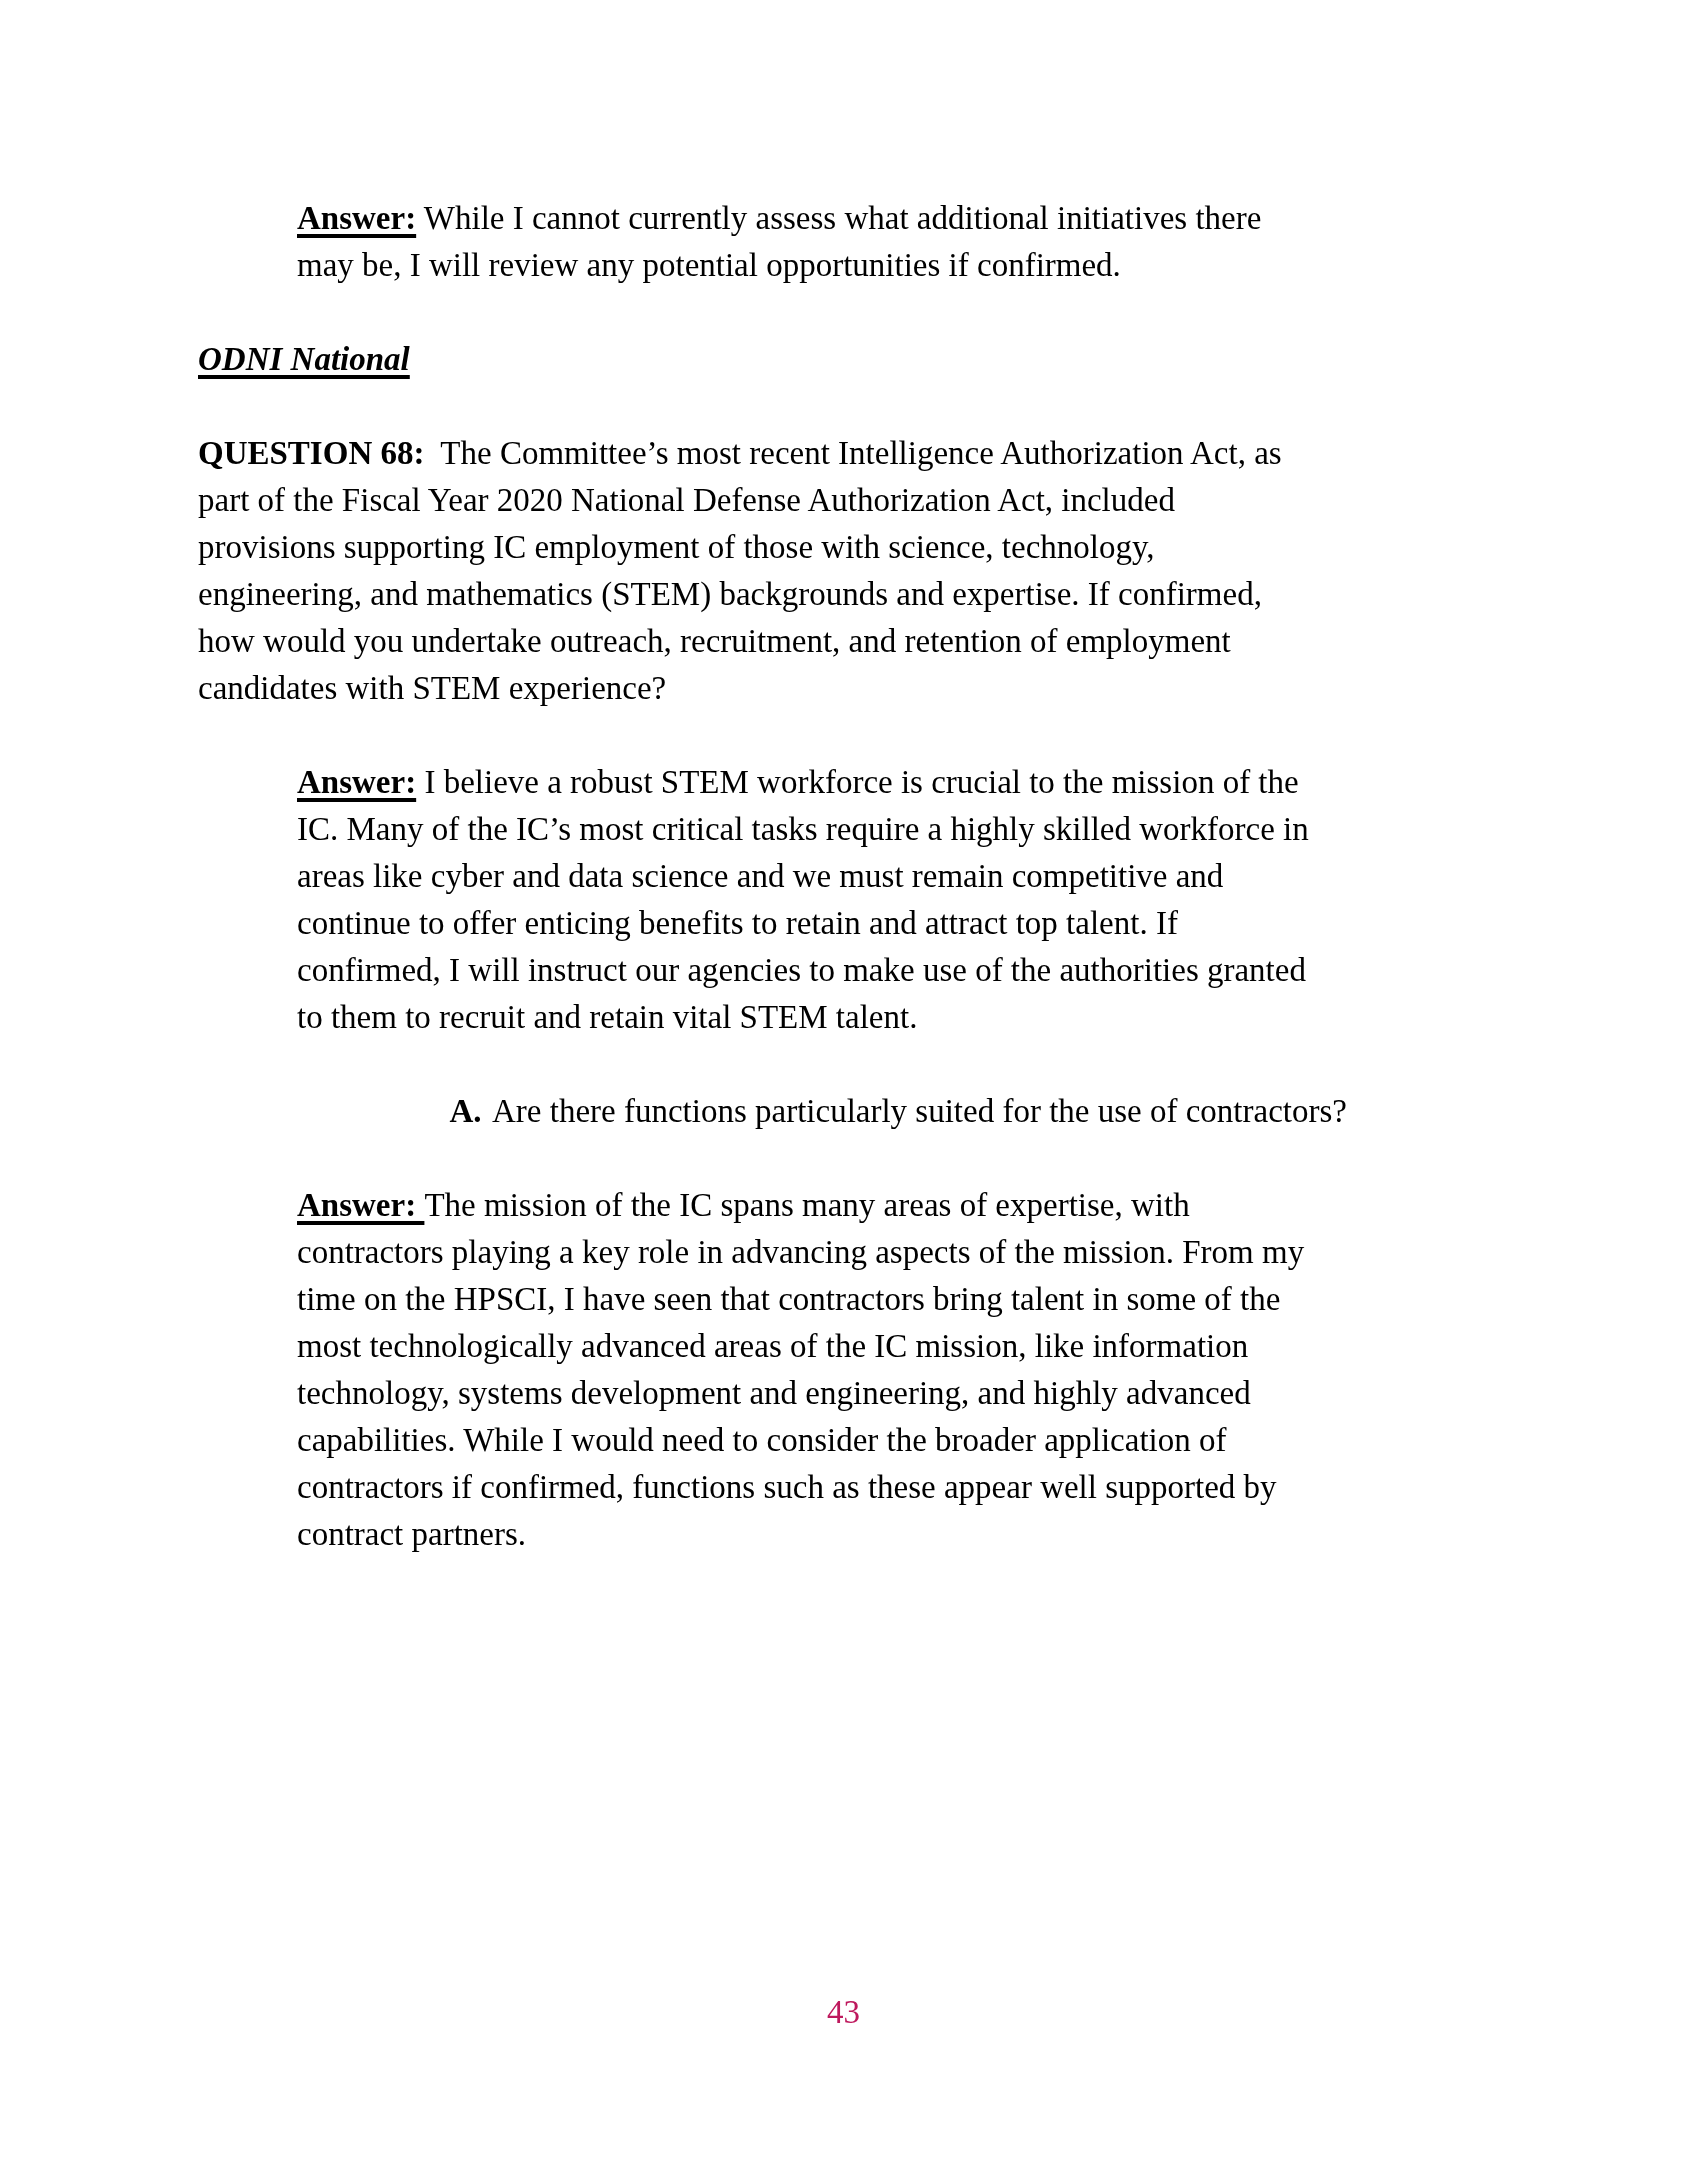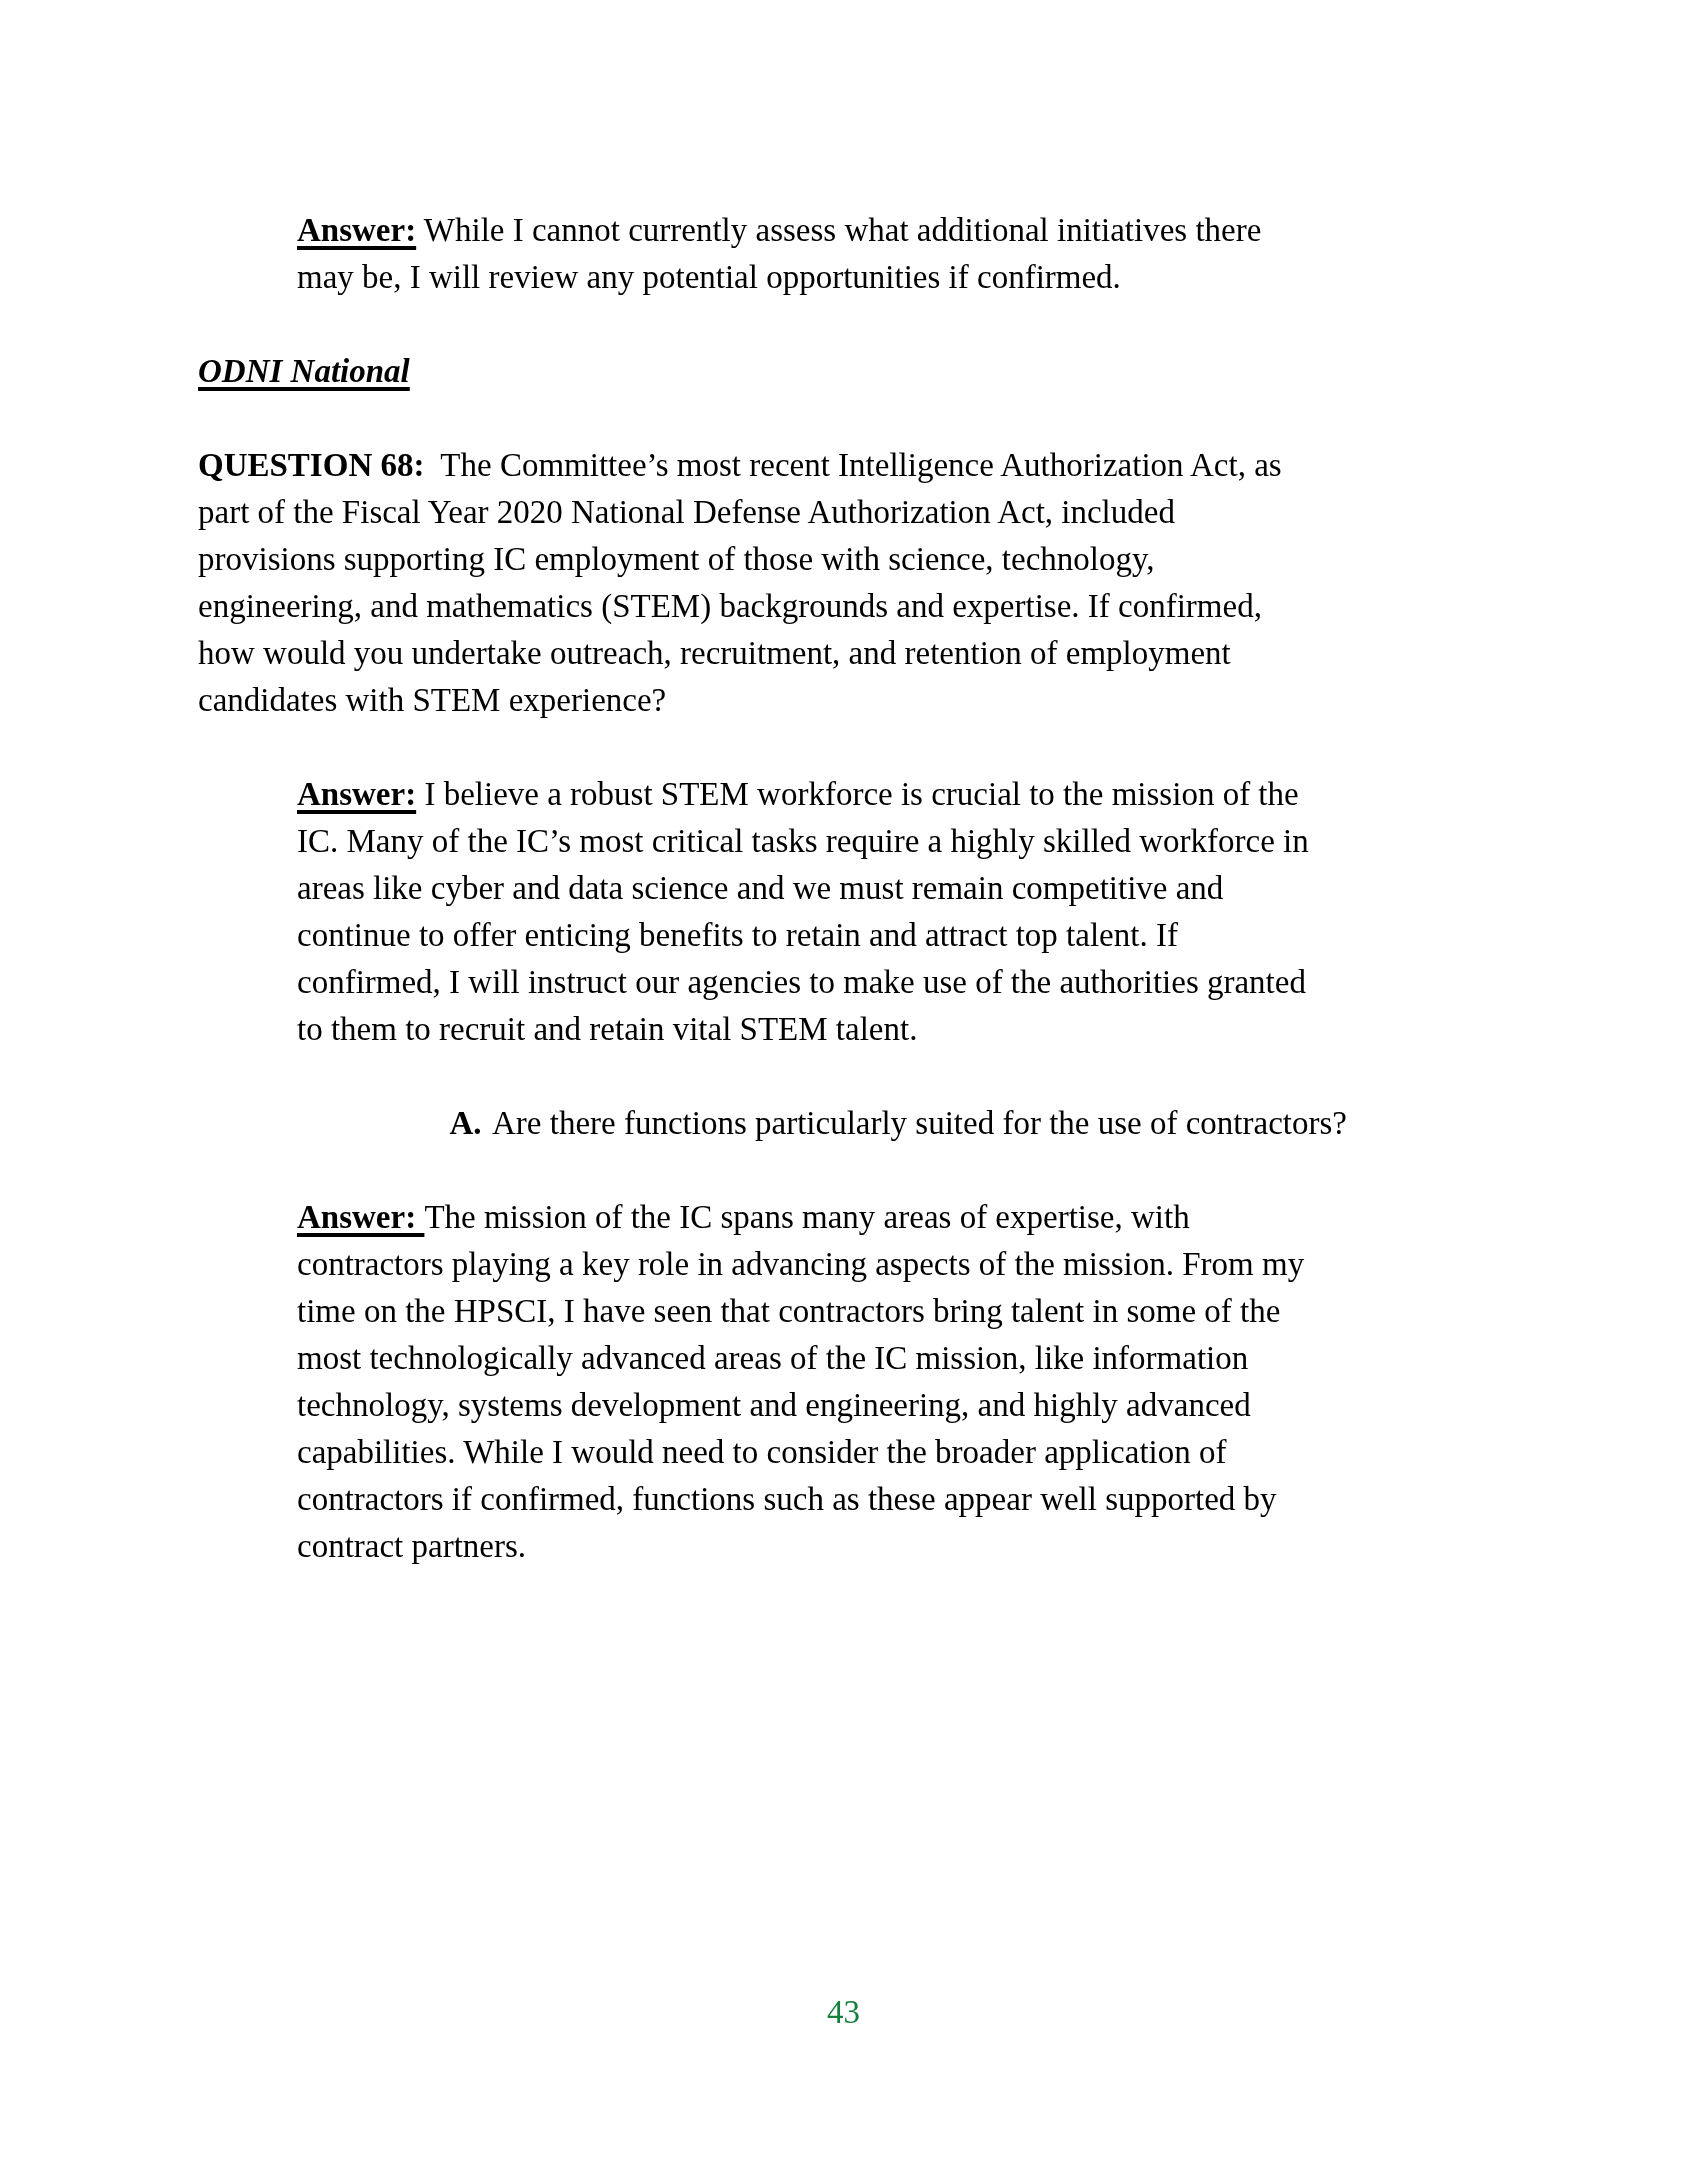--- a/index.html
+++ b/index.html
@@ -14,21 +14,21 @@
     background: #ffffff;
     color: #000000;
     font-family: "Liberation Serif", "DejaVu Serif", serif;
     font-size: 33px;
     line-height: 47px;
     box-sizing: border-box;
     padding: 195px 198px 0 198px;
     overflow: hidden;
   }
   .para {
-    margin: 12px 0 47px 0;
+    margin: 0 0 47px 0;
   }
   .body {
     white-space: pre;
   }
   .indent {
     margin-left: 99px;
   }
   .hang {
     margin-left: 152px;
     text-indent: -53px;
@@ -62,21 +62,21 @@
   }
   .footer {
     position: absolute;
     top: 1989px;
     left: 0;
     width: 1687px;
     text-align: center;
     font-family: "Liberation Serif", "DejaVu Serif", serif;
     font-size: 33px;
     line-height: 47px;
-    color: #15803d;
+    color: #be185d;
   }
 </style>
 </head>
 <body>
 
 <div class="page">
 
   <p class="para indent"><span class="ans-label">Answer:</span><span class="body"> While I cannot currently assess what additional initiatives there
 may be, I will review any potential opportunities if confirmed.</span></p>
 

